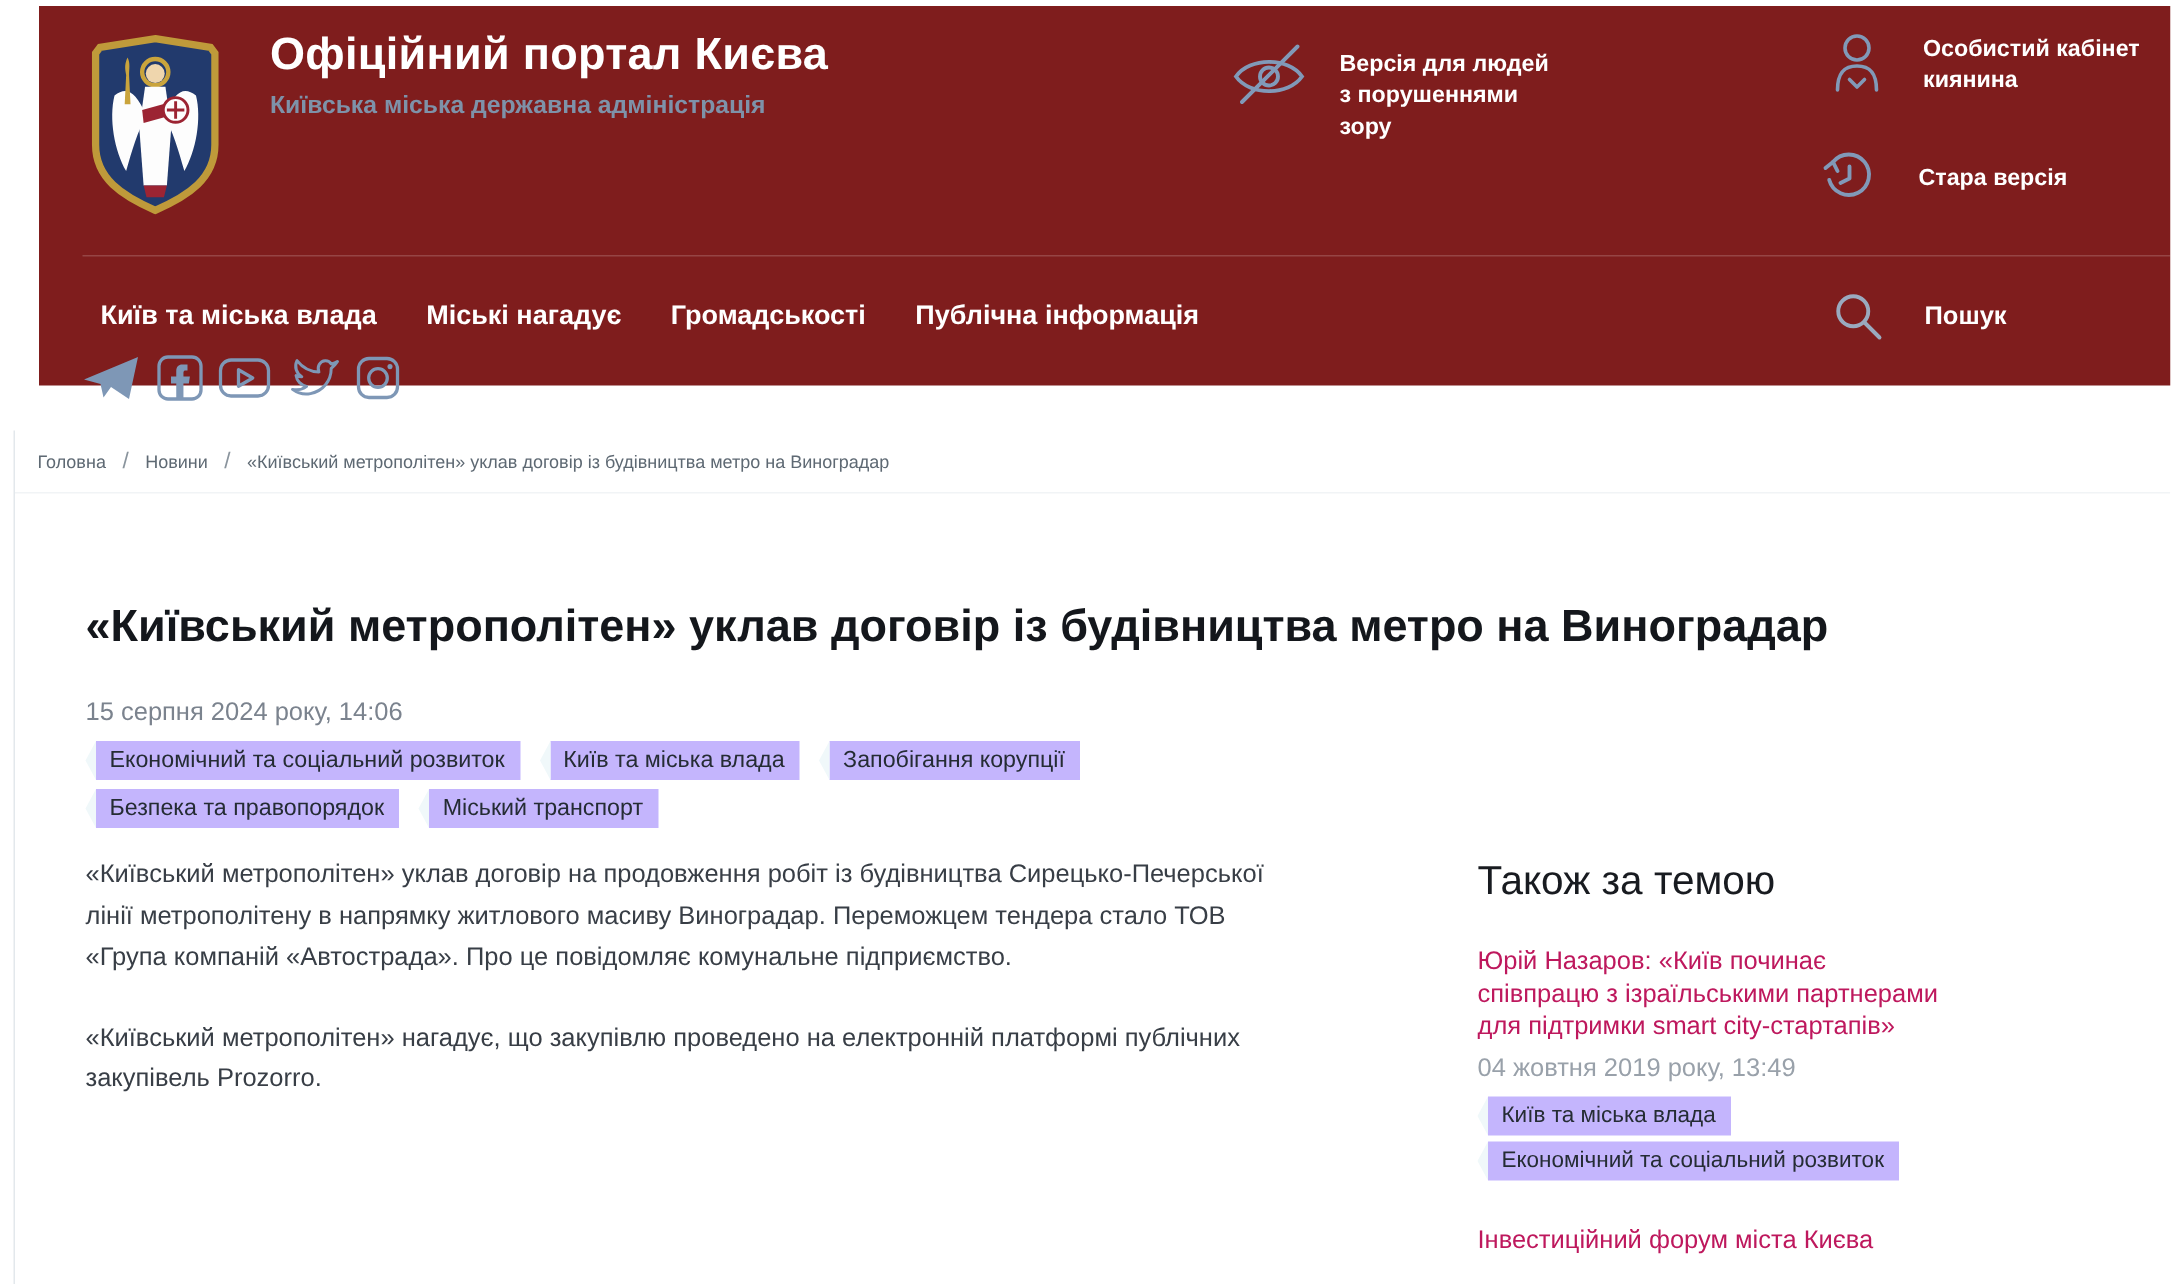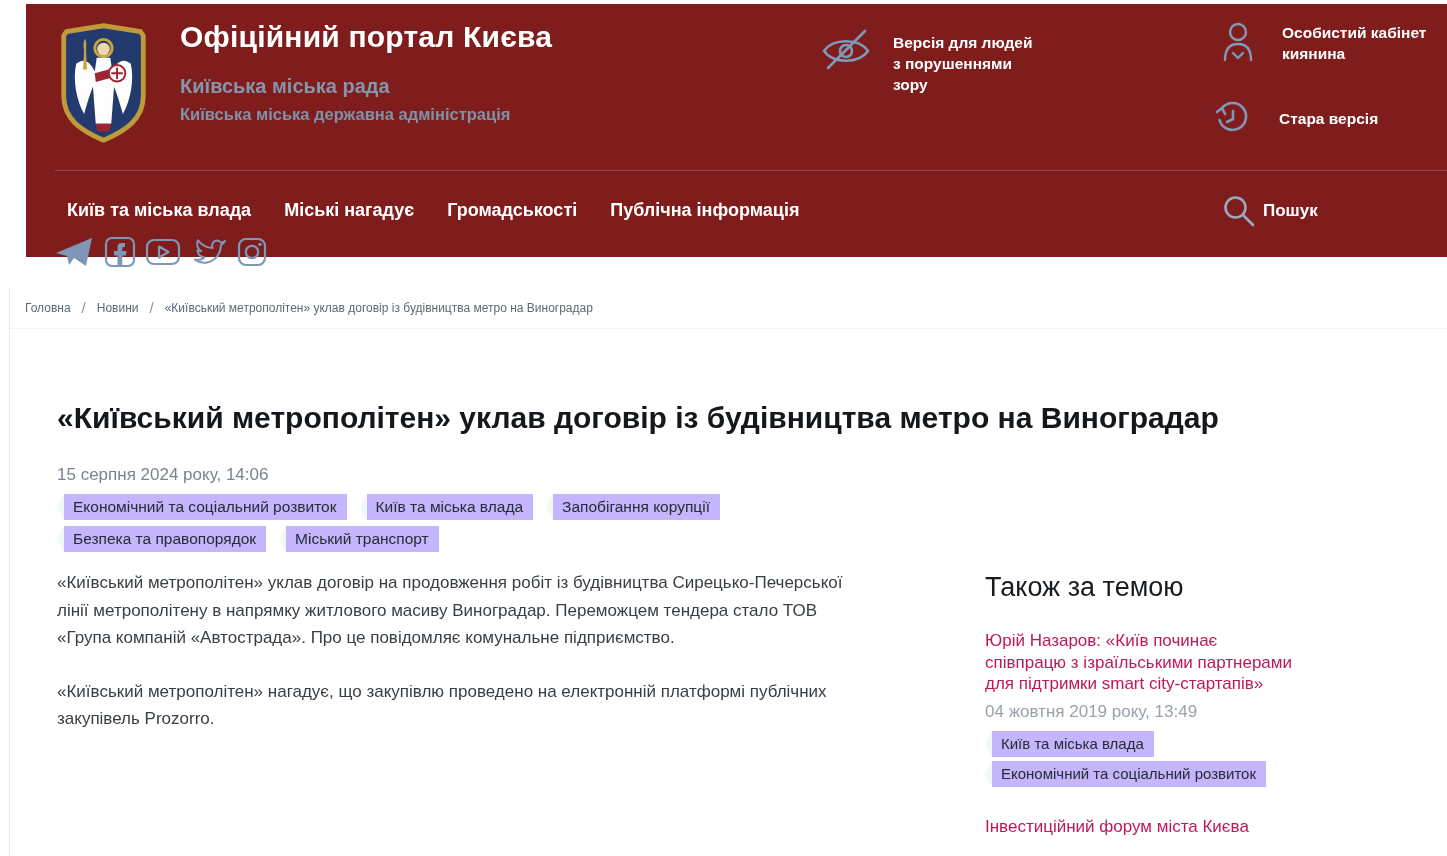--- a/index.html
+++ b/index.html
@@ -24,21 +24,21 @@
   .account .txt { margin-left:28px; width:150px; }
   .oldver { left:1189px; top:96px; align-items:center; }
   .oldver .txt { margin-left:28px; }
 
   .hdr-divider { position:absolute; left:29px; right:0; top:166px; height:1px; background:rgba(255,255,255,.18); }
 
   .nav { position:absolute; left:41px; top:192px; display:flex; gap:33px; }
   .nav-item { font-size:18px; font-weight:bold; color:#fff; line-height:28px; cursor:pointer; white-space:nowrap; }
 
   .search { position:absolute; left:1196px; top:190px; display:flex; align-items:center; cursor:pointer; }
-  .search .txt { margin-left:7px; font-size:17px; font-weight:bold; color:#fff; }
+  .search .txt { margin-left:27px; font-size:17px; font-weight:bold; color:#fff; }
 
   .socials { position:absolute; left:29px; top:232px; display:flex; align-items:center; gap:9px; }
   .soc { display:inline-flex; cursor:pointer; }
 
   
   .content-edge { position:absolute; left:9px; top:287px; height:569px; width:1px; background:#e3e8ec; }
   .crumbs { position:absolute; left:10px; top:287px; right:0; height:42px; background:#fff;
             border-bottom:1px solid #f1f4f6; display:flex; align-items:center; padding-left:15px; }
   .crumb { font-size:12px; color:#5e6973; cursor:pointer; }
   .crumb.current { cursor:default; }
@@ -87,21 +87,20 @@
         <path d="M41 52 L59 47 L60 56 L42 61 Z" fill="#9c2433"></path>
         <path d="M42 104 L58 104 L56 112 L44 112 Z" fill="#9c2433"></path>
         <path d="M31 16 C33 20 32 24 32 28 L33 48 L29 48 L30 28 C29 23 29 20 31 16 Z" fill="#caa43c"></path>
         <circle cx="64" cy="52" r="8.5" fill="#fdfdfd" stroke="#9c2433" stroke-width="2"></circle>
         <path d="M64 46 L64 58 M58 52 L70 52" stroke="#9c2433" stroke-width="2"></path>
       </svg>
     </div>
 
     <div class="brand">
       <div class="brand-title">Офіційний портал Києва</div>
-      <div class="brand-sub1">Київська міська рада</div>
       <div class="brand-sub2">Київська міська державна адміністрація</div>
     </div>
 
     <div class="hdr-item a11y">
       <span class="ic">
         <svg width="54" height="46" viewBox="0 0 54 46" fill="none" stroke="#8199b8" stroke-width="2.6" stroke-linecap="round">
           <path d="M5 25 C14 12 40 12 49 25 C40 38 14 38 5 25 Z"></path>
           <circle cx="27" cy="25" r="6"></circle>
           <line x1="9" y1="42" x2="46" y2="5"></line>
         </svg>

